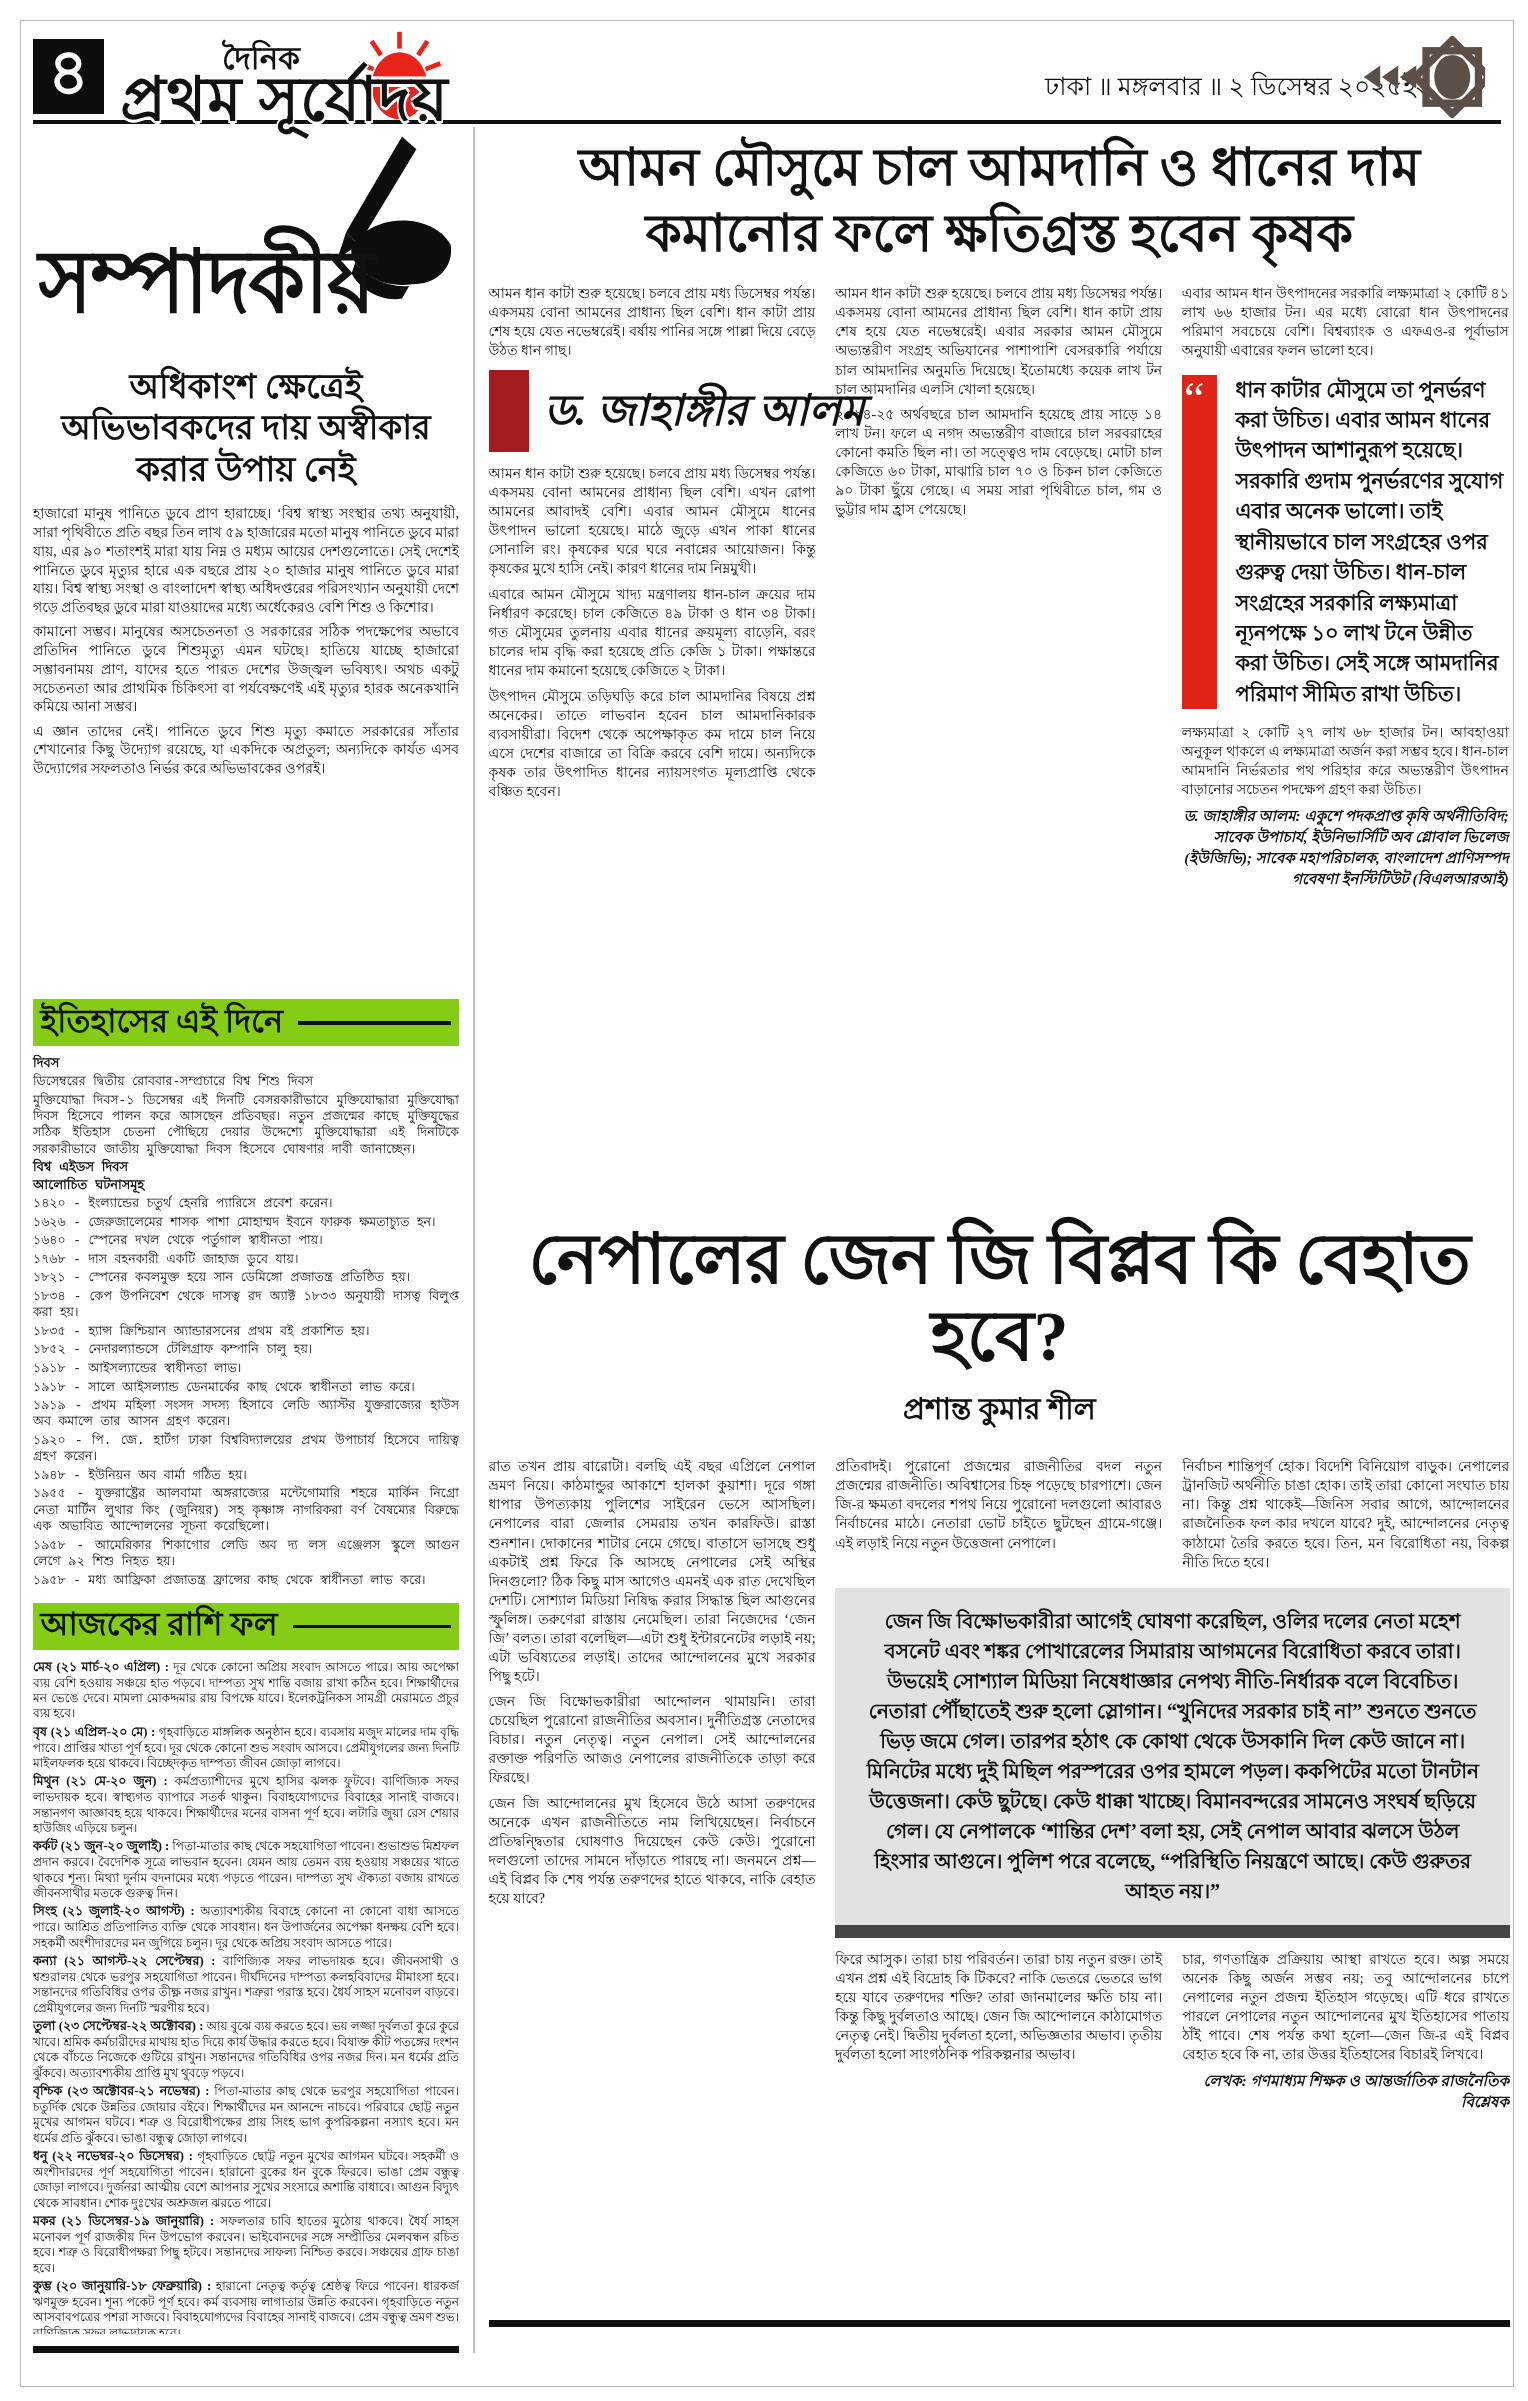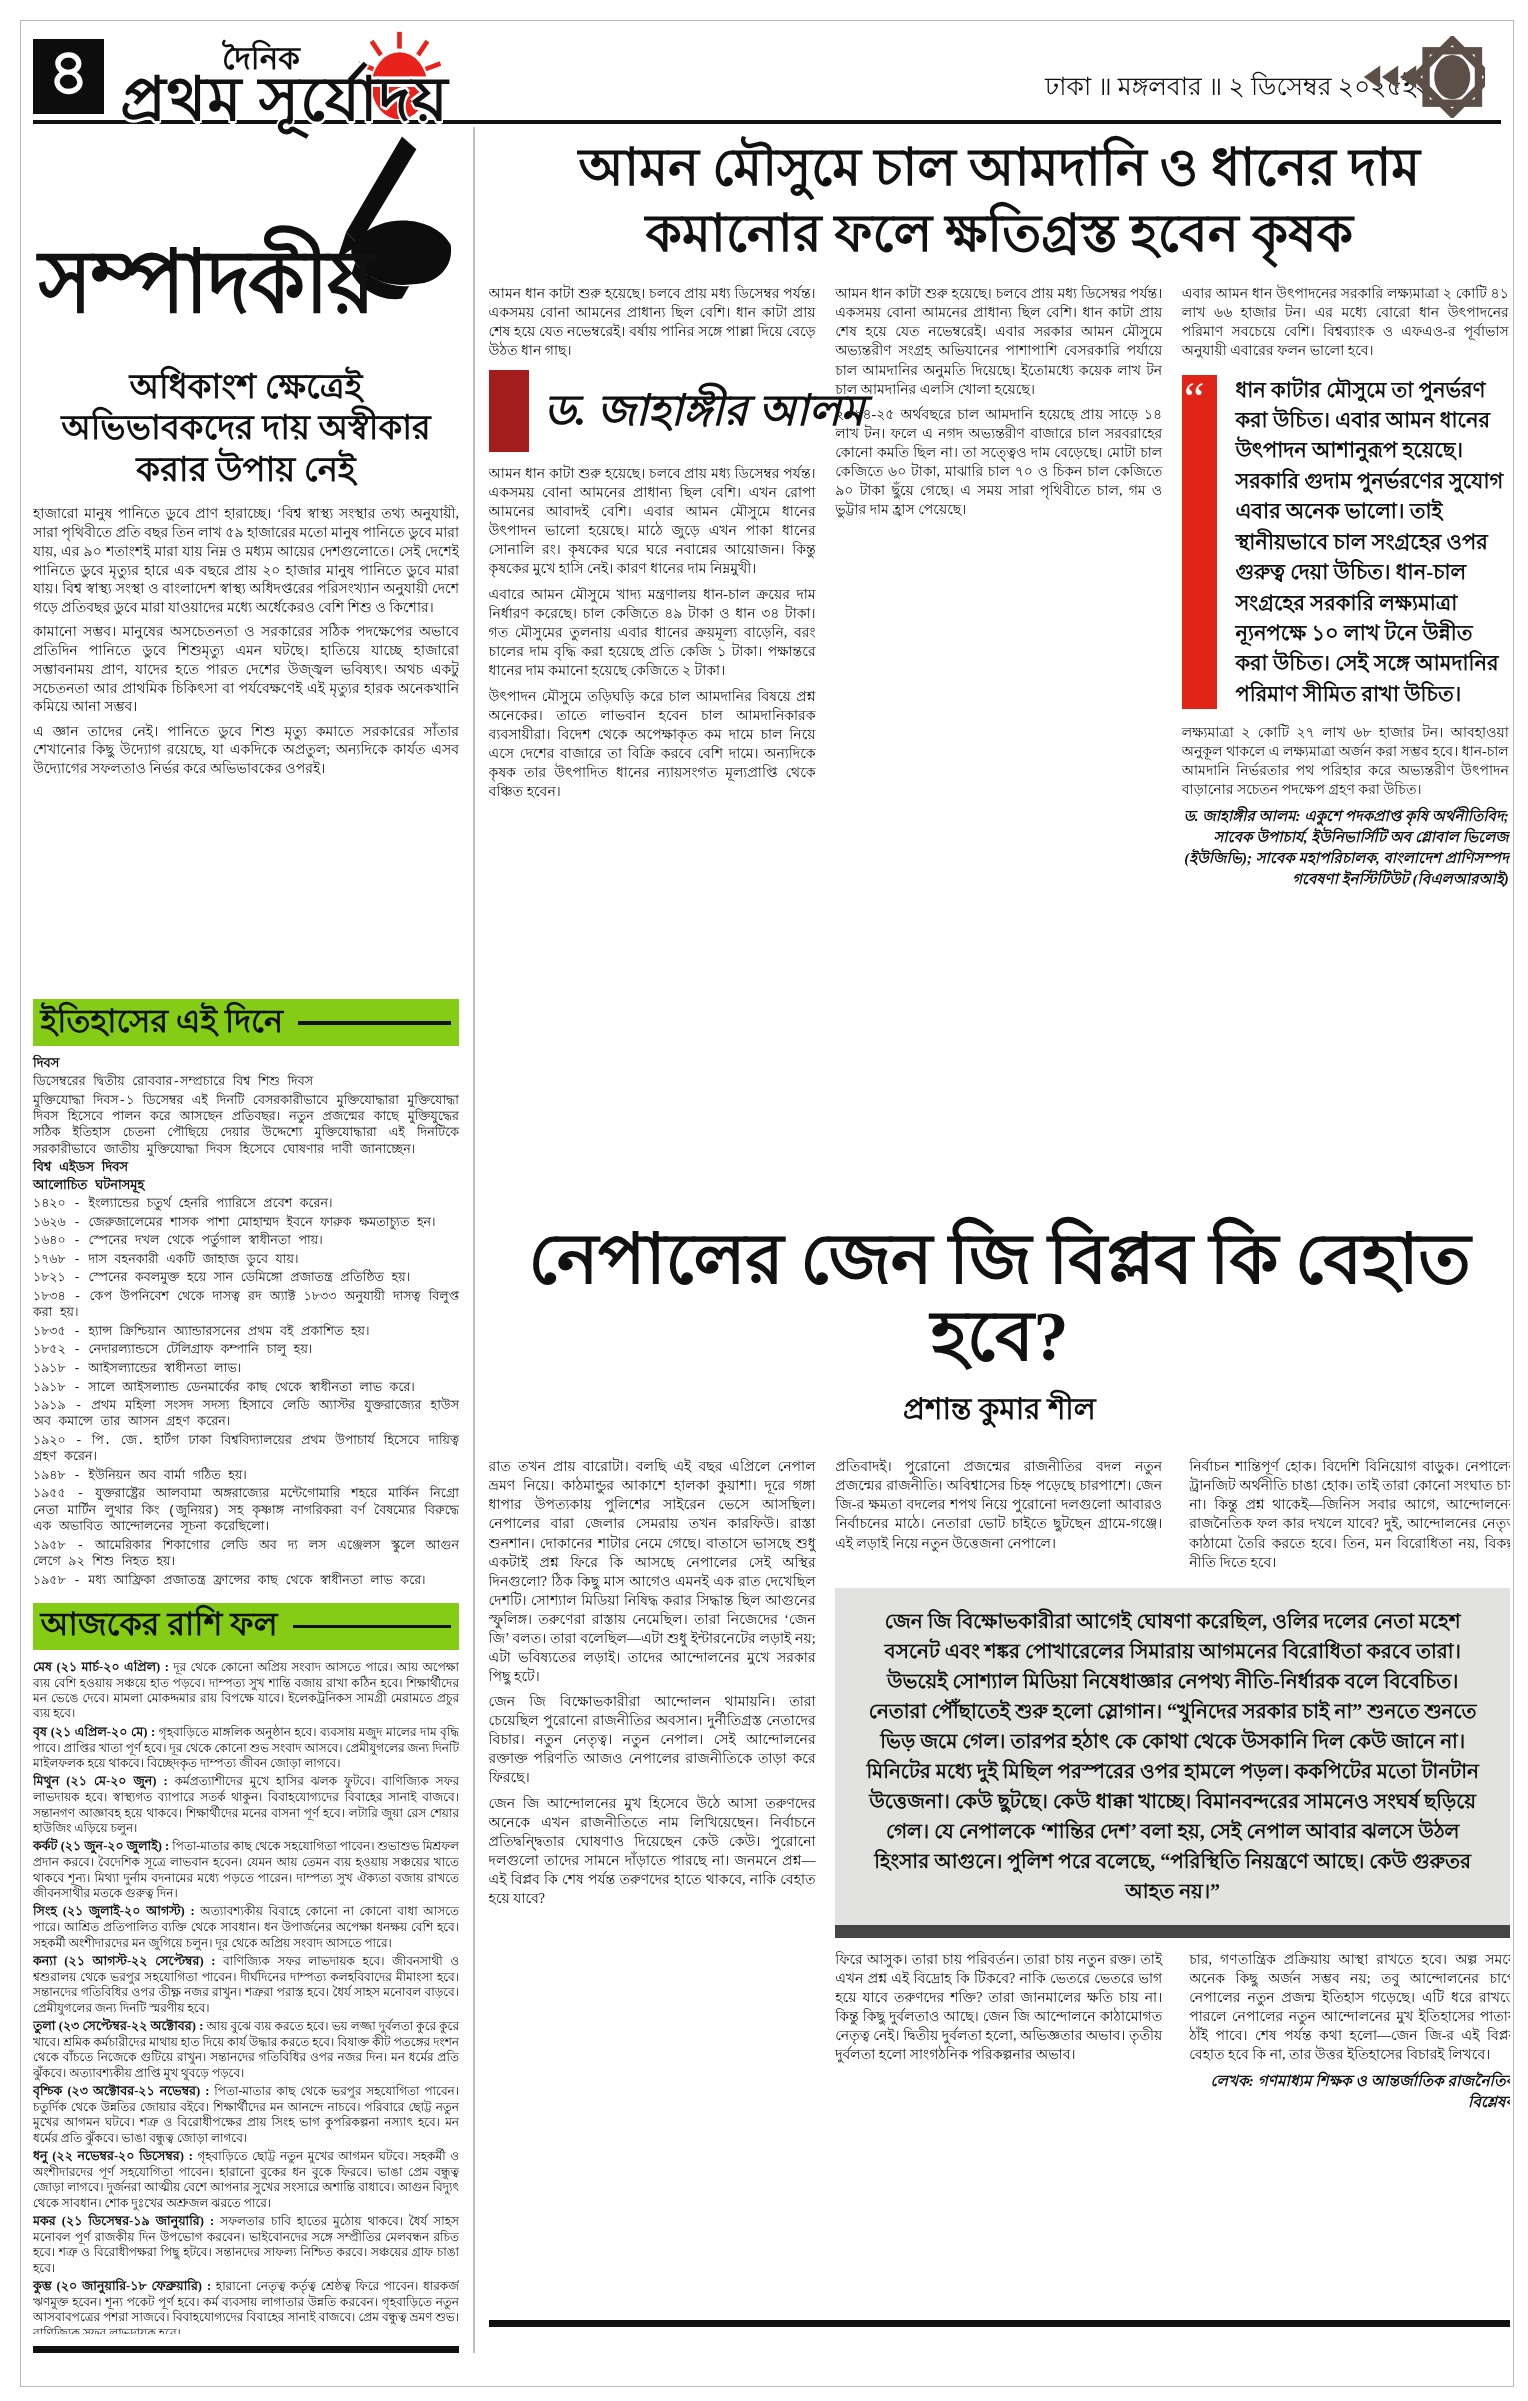--- a/index.html
+++ b/index.html
@@ -74,21 +74,21 @@
   .quote .txt{font-size:21px;line-height:1.45;font-weight:600;padding-left:18.6px;text-align:left;}
 
   .bio{font-weight:bold;font-style:italic;text-align:right;font-size:15px;line-height:1.4;}
 
   
   .a2-head{font-size:70px;font-weight:bold;text-align:center;line-height:1.1;
            margin:31px 0 11px;letter-spacing:-0.5px;}
   .a2-by{font-size:29.5px;font-weight:bold;text-align:center;margin:0 0 22px;}
   .a2wrap{height:851px;overflow:hidden;}
   .rightwrap{width:675px;flex:0 0 auto;}
-  .subrow{display:flex;gap:27px;}
+  .subrow{display:flex;gap:20px;}
   .subrow .c{width:327px;}
   .graybox{background:#e2e2e0;padding:18.6px 22px;margin:9.8px 0 0;
            font-size:20px;line-height:1.5;font-weight:600;text-align:center;}
   .darkbar{height:13px;background:#454545;margin:0 0 12px;}
   .closing{font-weight:bold;font-style:italic;text-align:right;font-size:15.3px;margin-top:4.4px;}
 </style>
 </head>
 <body>
 
 <div id="page">

